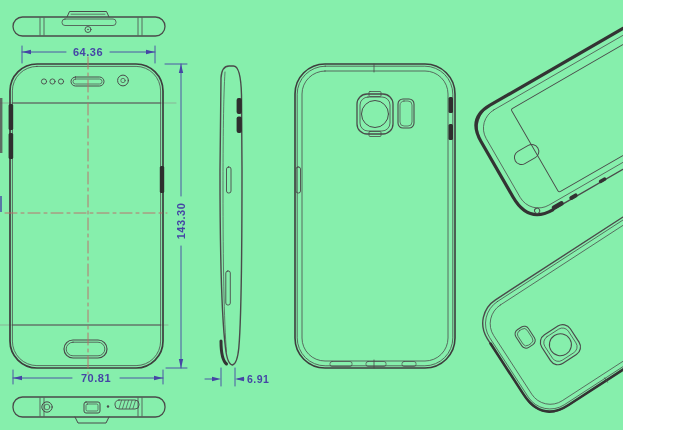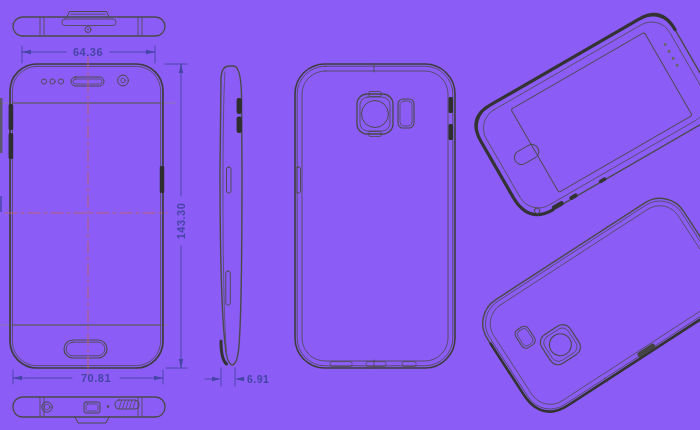--- a/index.html
+++ b/index.html
@@ -1,16 +1,16 @@
 <!DOCTYPE html>
 <html><head>
 <meta charset="utf-8">
 <style>
   html,body{margin:0;padding:0;background:#fff;}
-  #canvas{width:700px;height:430px;position:relative;background:#8b5cf6;overflow:hidden;}
+  #canvas{width:623px;height:430px;position:relative;background:#86efac;overflow:hidden;}
   svg{display:block;}
   text.dim{font-family:"Liberation Sans",sans-serif;font-weight:bold;font-size:11px;fill:#4545a5;letter-spacing:0.5px;}
   text.dim-small{font-family:"Liberation Sans",sans-serif;font-weight:bold;font-size:10.5px;fill:#4545a5;letter-spacing:0.5px;}
 </style>
 </head>
 <body>
 
 <div id="canvas">
 <svg width="700" height="430" viewBox="0 0 700 430" fill="none" stroke="#4a4a4a" stroke-width="1" stroke-linecap="round" stroke-linejoin="round">
 

